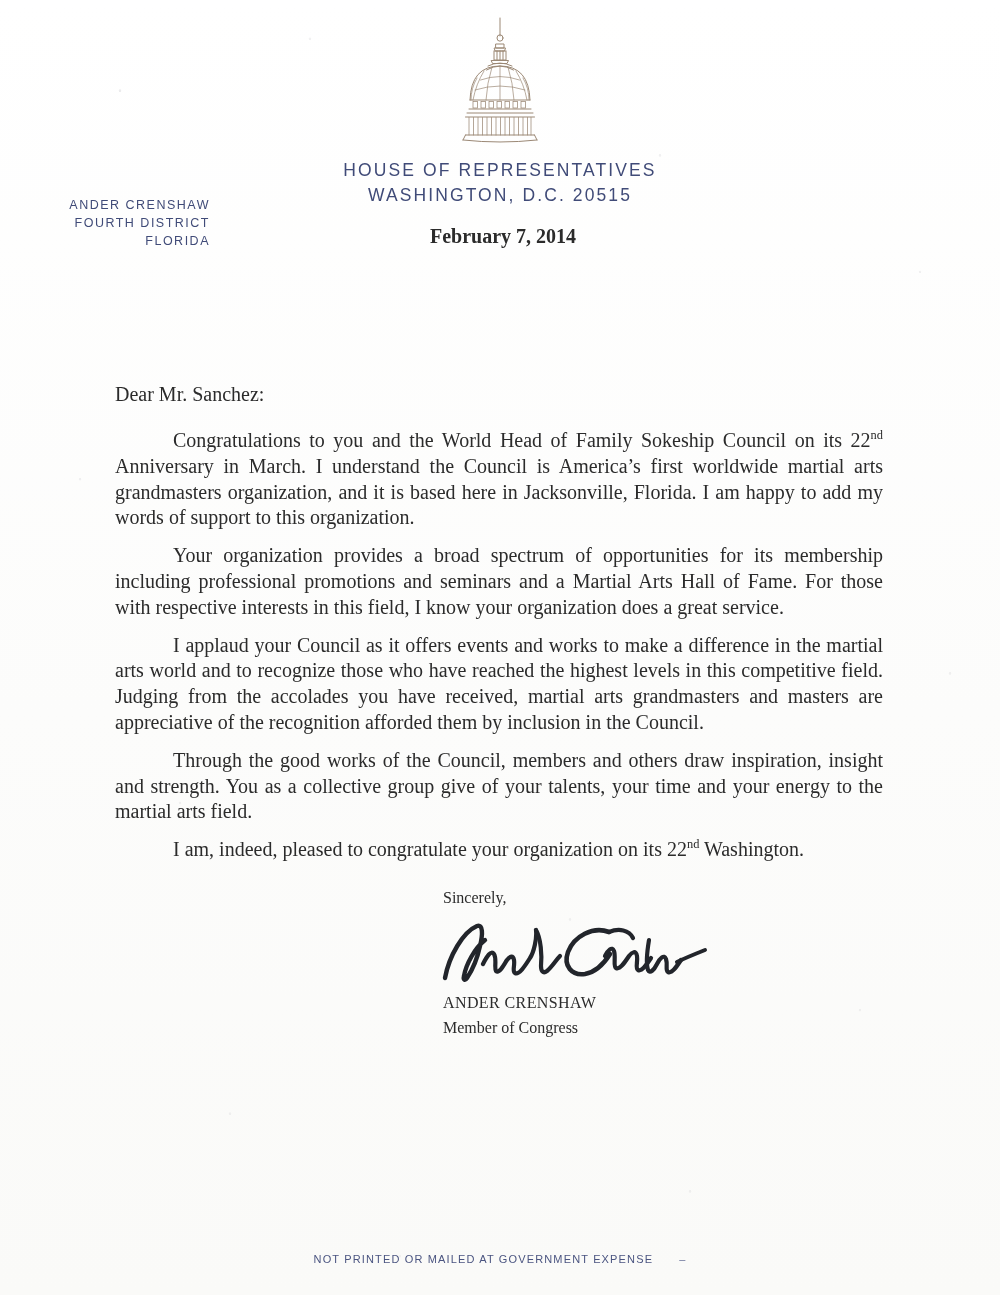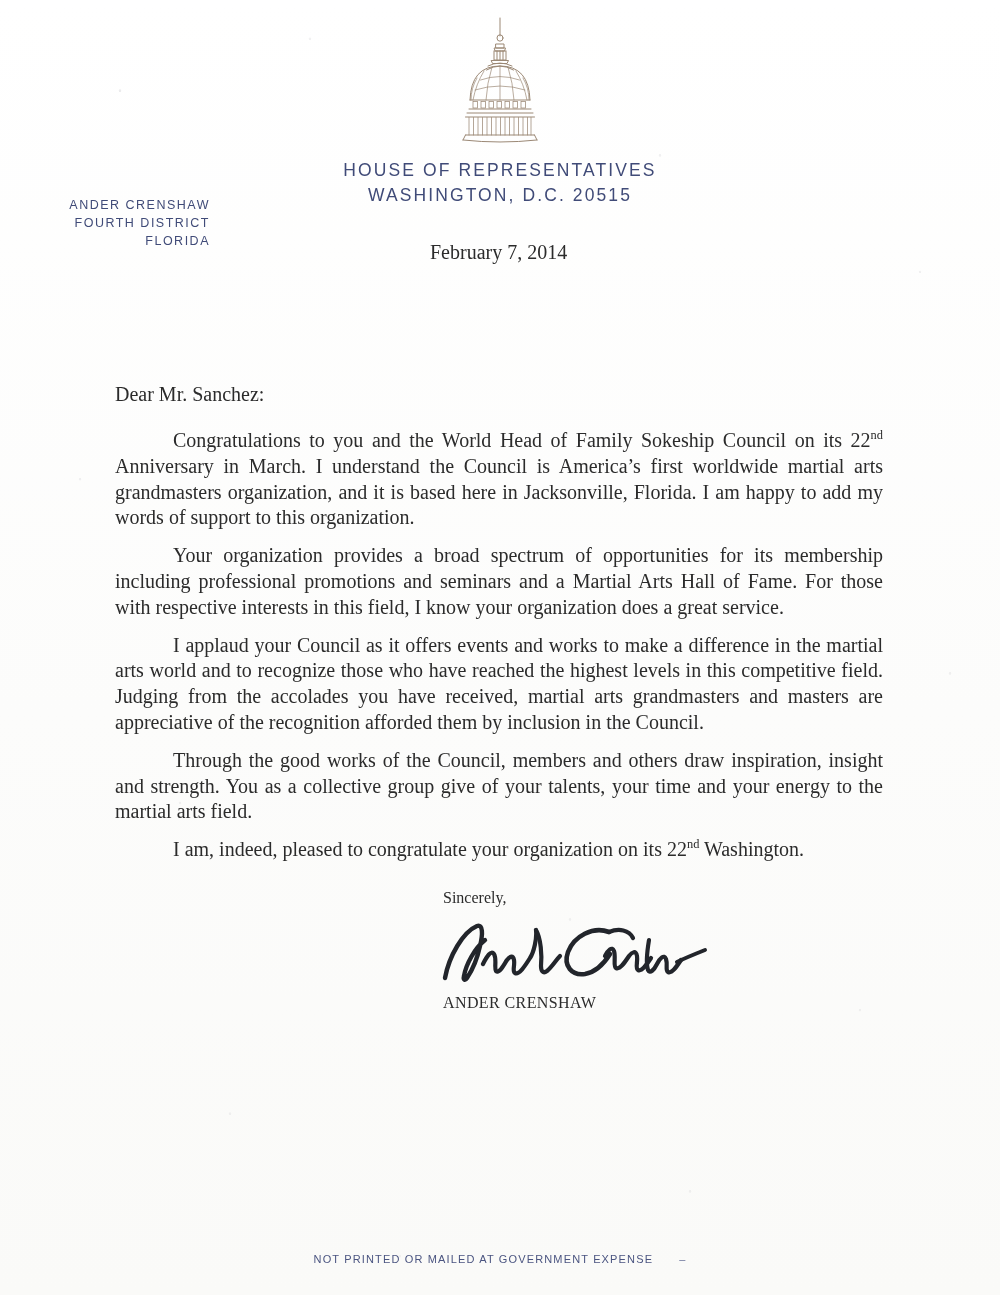--- a/index.html
+++ b/index.html
@@ -74,22 +74,23 @@
     font-family: "Liberation Sans", sans-serif;
     font-size: 12.5px;
     letter-spacing: 1.5px;
     line-height: 18px;
     text-transform: uppercase;
   }
 
   .date {
     position: absolute;
     left: 430px;
-    top: 241px;
-    font-size: 20px;
+    top: 225px;
+    font-size: 20px;
+    font-weight: bold;
   }
 
   
   .address {
     position: absolute;
     left: 115px;
     top: 293px;
     font-size: 20px;
     line-height: 25.5px;
   }
@@ -278,18 +279,19 @@
                    C205 46, 202 52, 205 54 C209 56, 214 48, 218 42" stroke-width="4.2"></path>
           <path d="M216 24 C214 36, 213 48, 215 54 C217 58, 221 54, 224 48
                    C227 42, 231 38, 233 43 C235 49, 232 54, 235 56
                    C239 58, 244 50, 248 44" stroke-width="4.2"></path>
 
           <path d="M244 46 C252 42, 262 38, 272 34" stroke-width="4"></path>
         </g>
       </svg>
     </div>
     <div class="sign-name">ANDER CRENSHAW</div>
+    <div>Member of Congress</div>
   </div>
 
   <div class="footer">
     <span>Not Printed or Mailed at Government Expense</span><span class="dash">–</span>
   </div>
 </div>
 
 </body></html>

